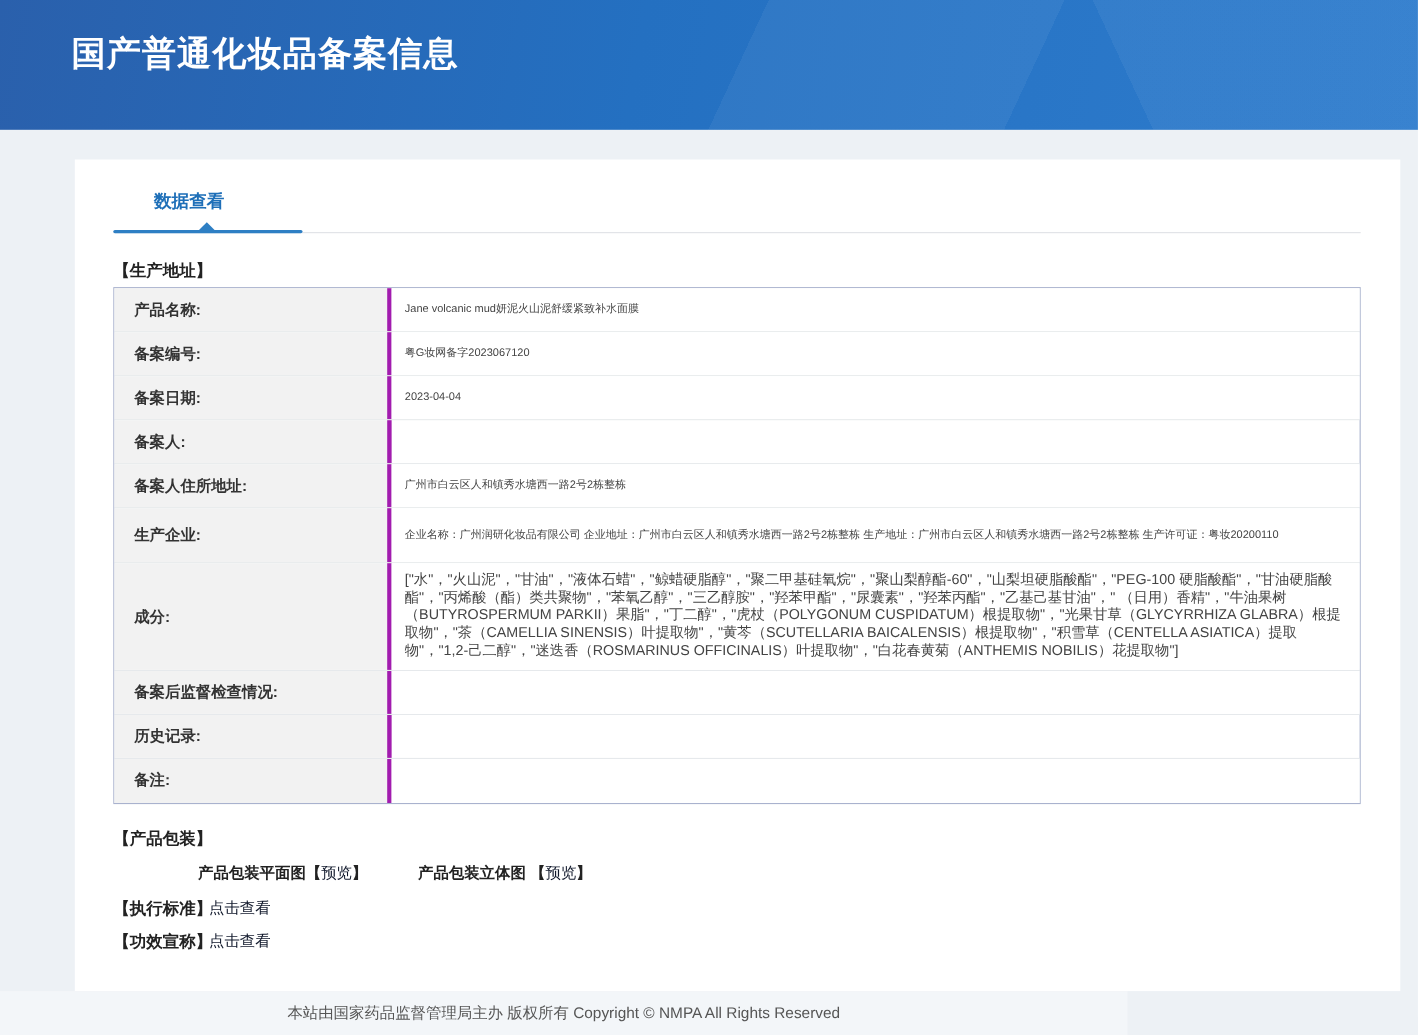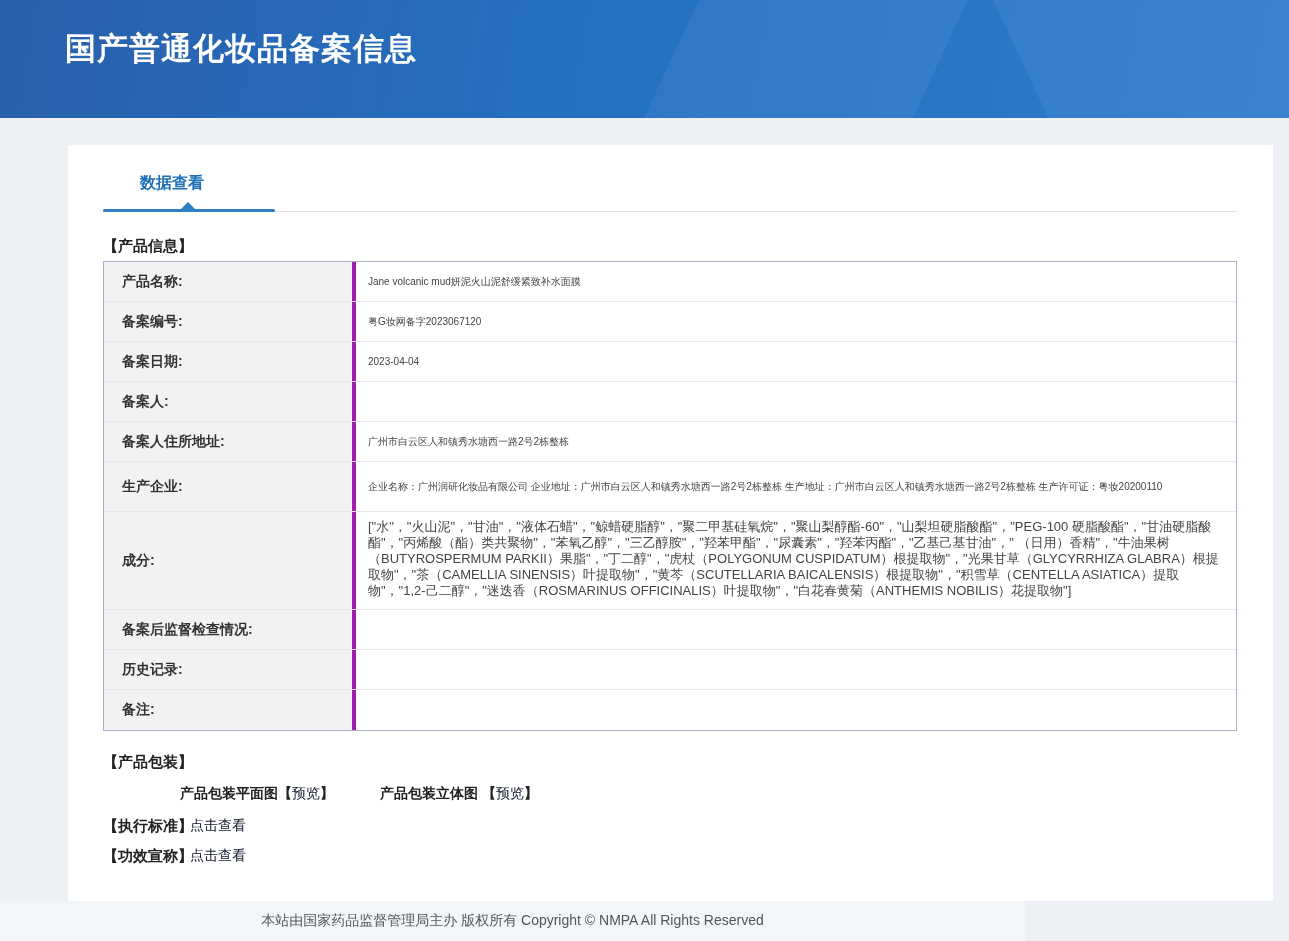--- a/index.html
+++ b/index.html
@@ -114,21 +114,21 @@
   <h1>国产普通化妆品备案信息</h1>
 </div>
 
 <div class="card">
 
   <div class="tab">数据查看</div>
   <div class="tab-divider"></div>
   <div class="tab-underline"></div>
   <div class="tab-caret"></div>
 
-  <div class="sec-heading h-product-info">【产品信息】</div>
+  <div class="sec-heading h-product-info">【生产地址】</div>
 
   <div class="ptable">
     <div class="trow">
       <div class="tlabel">产品名称:</div>
       <div class="tvalue">Jane volcanic mud妍泥火山泥舒缓紧致补水面膜</div>
     </div>
     <div class="trow">
       <div class="tlabel">备案编号:</div>
       <div class="tvalue">粤G妆网备字2023067120</div>
     </div>

